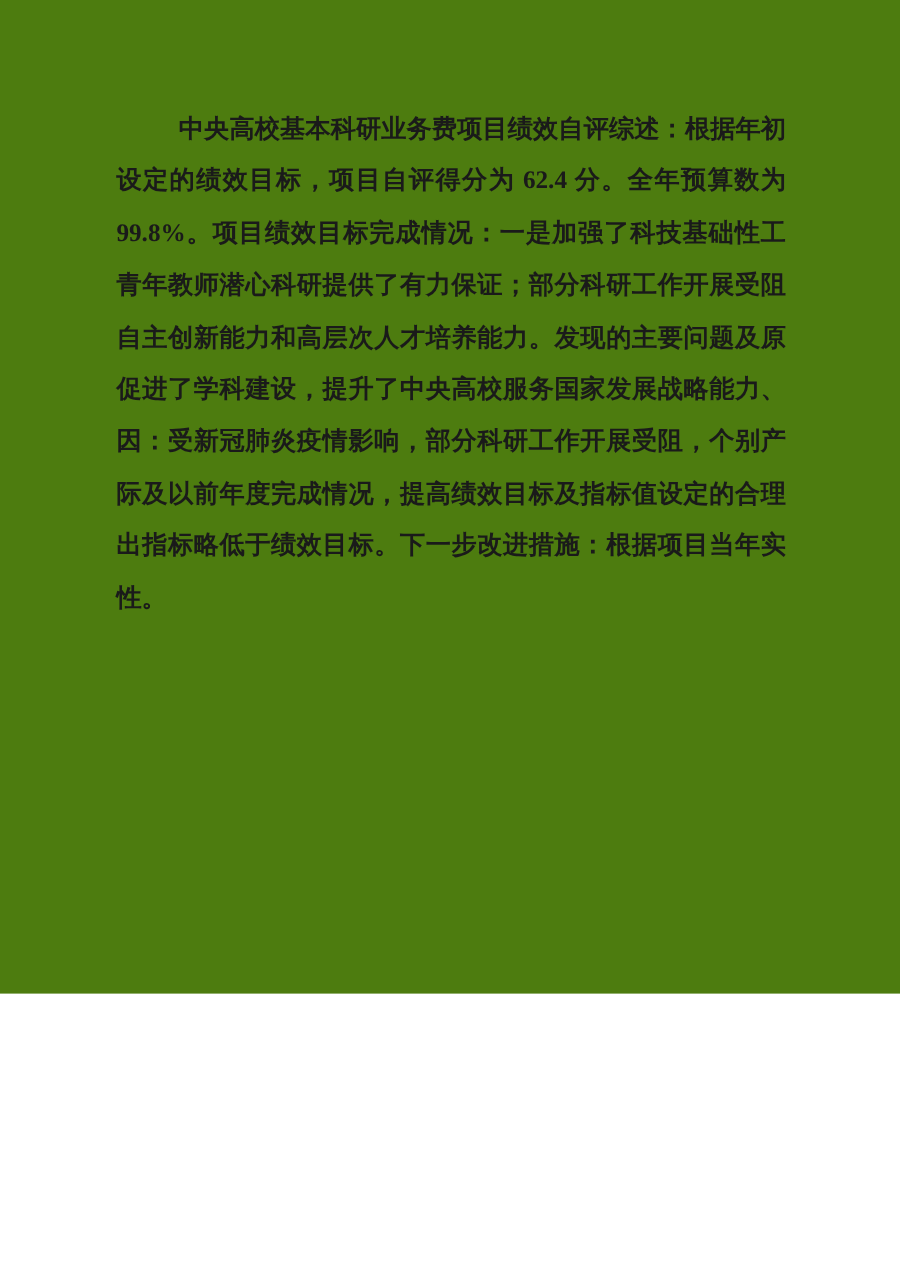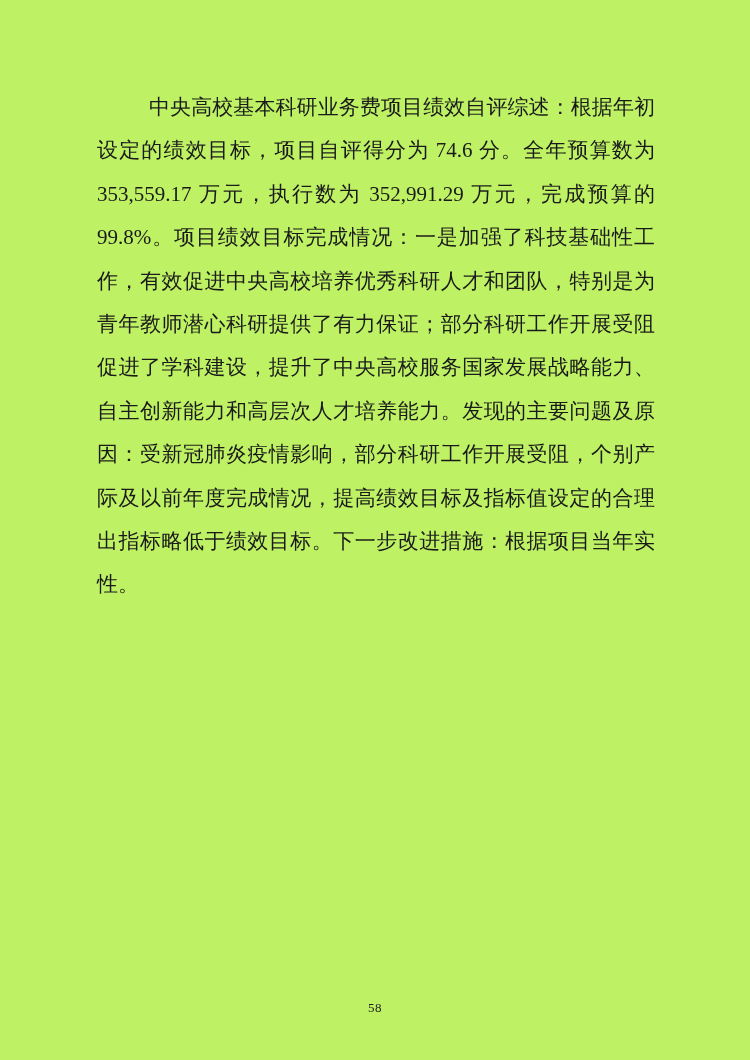--- a/index.html
+++ b/index.html
@@ -5,23 +5,24 @@
   * { margin: 0; padding: 0; box-sizing: border-box; }
   html, body {
     width: 750px;
     height: 1060px;
     background: #ffffff;
     font-family: "Liberation Serif", "DejaVu Serif", serif;
   }
   .page {
     position: relative;
     width: 750px;
-    height: 1060px;
-    background: #bef264;
+    height: 828px;
+    background: #4d7c0f;
     overflow: hidden;
+    font-weight: bold;
   }
   .text-block {
     position: absolute;
     left: 97px;
     top: 86px;
     width: 558px;
     color: #1a1a1a;
     font-size: 21px;
     line-height: 43.4px;
   }
@@ -50,27 +51,25 @@
     color: #222222;
     letter-spacing: 0.5px;
   }
 </style>
 </head>
 <body>
 
 <div class="page">
   <div class="text-block">
     <div class="line first">中央高校基本科研业务费项目绩效自评综述：根据年初</div>
-    <div class="line">设定的绩效目标，项目自评得分为 74.6 分。全年预算数为</div>
-    <div class="line">353,559.17 万元，执行数为 352,991.29 万元，完成预算的</div>
+    <div class="line">设定的绩效目标，项目自评得分为 62.4 分。全年预算数为</div>
     <div class="line">99.8%。项目绩效目标完成情况：一是加强了科技基础性工</div>
-    <div class="line">作，有效促进中央高校培养优秀科研人才和团队，特别是为</div>
     <div class="line">青年教师潜心科研提供了有力保证；部分科研工作开展受阻</div>
+    <div class="line">自主创新能力和高层次人才培养能力。发现的主要问题及原</div>
     <div class="line">促进了学科建设，提升了中央高校服务国家发展战略能力、</div>
-    <div class="line">自主创新能力和高层次人才培养能力。发现的主要问题及原</div>
     <div class="line">因：受新冠肺炎疫情影响，部分科研工作开展受阻，个别产</div>
     <div class="line">际及以前年度完成情况，提高绩效目标及指标值设定的合理</div>
     <div class="line">出指标略低于绩效目标。下一步改进措施：根据项目当年实</div>
     <div class="line last">性。</div>
   </div>
   <div class="page-footer">
     <span class="page-number">58</span>
   </div>
 </div>
 

